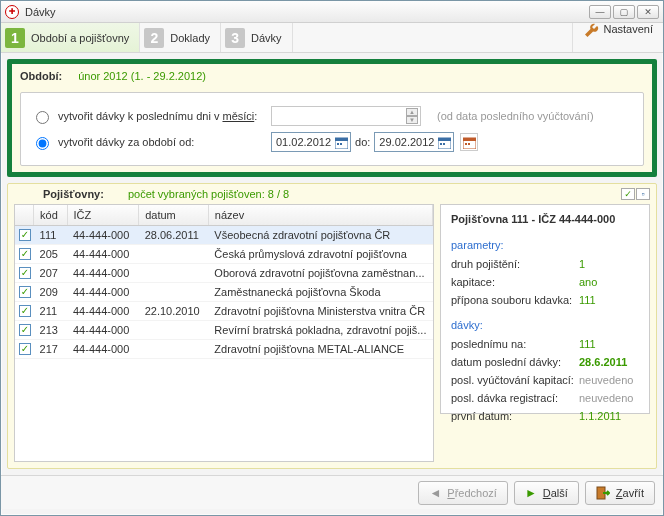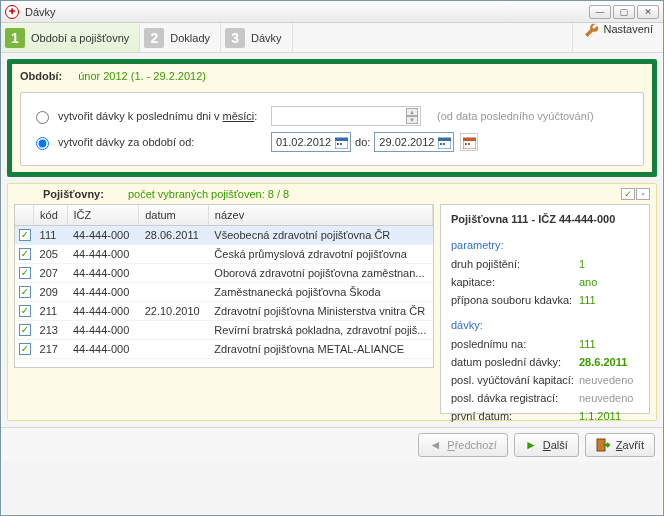--- a/index.html
+++ b/index.html
@@ -131,21 +131,21 @@
   .insurers-head .lbl { font-weight:bold; color:#333;padding-left:29px;}
   .insurers-head .cnt { color:#3a9a00; }
   .insurers-head .rtools { margin-left:auto; display:flex; gap:1px;}
   .rt { width:14px; height:12px; border:1px solid #aaa; background:#fff; display:inline-flex; align-items:center;justify-content:center;}
   .rt .ck { color:#3a9a00; font-size:9px; line-height:1;}
 
   .ins-body { display:flex; gap:6px; }
   .table-wrap {
     background:#fff; border:1px solid #ccc;
     flex: 1;
-    height: 164px;
+    height: 258px;
     overflow: hidden;
   }
   table { width:100%; border-collapse: collapse; }
   thead th {
     text-align:left; font-weight:normal; color:#333;
     background: linear-gradient(#fdfdfd,#eee);
     border-bottom:1px solid #ccc;
     border-right: 1px solid #ddd;
     padding: 3px 6px;
     height: 20px;

